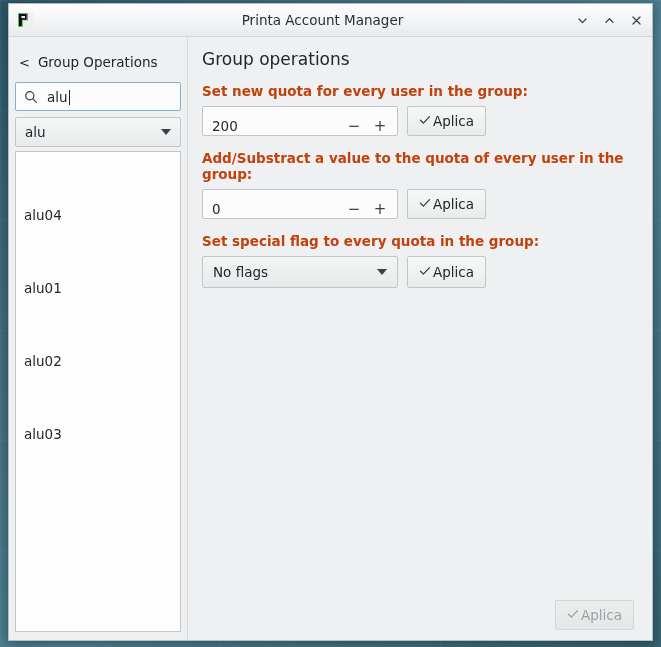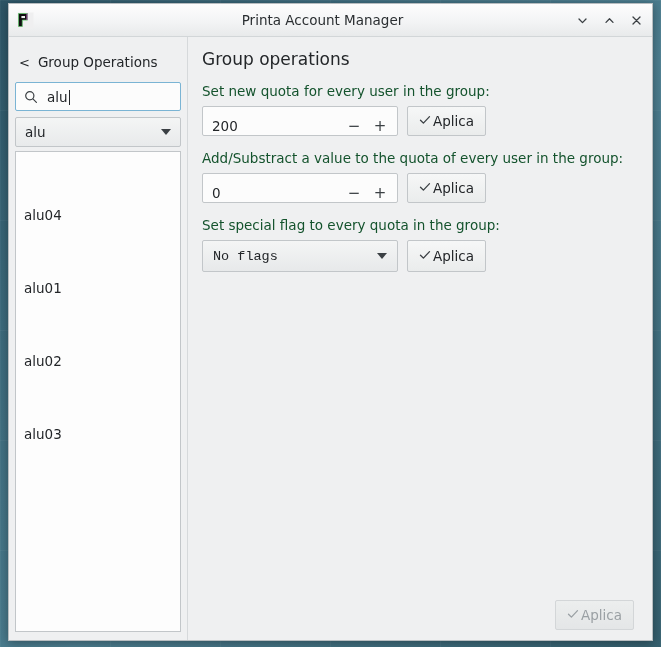--- a/index.html
+++ b/index.html
@@ -150,22 +150,23 @@
     display: flex; flex-direction: column;
     min-width: 0;
     background: #eff0f1;
   }
   .page-title {
     font-size: 17px; color: #232629;
     margin: 0 0 14px 0;
     font-weight: normal;
   }
   .field-label {
-    font-size: 13.5px; color: #14532d;
+    font-size: 13.5px; color: #c2410c;
     margin-bottom: 7px;
+    font-weight: bold;
   }
   .row {
     display: flex; align-items: center; gap: 9px;
     margin-bottom: 14px;
   }
   .spinbox {
     width: 196px; height: 30px;
     background: #fcfcfc;
     border: 1px solid #c2c6c9;
     border-radius: 2px;
@@ -182,21 +183,20 @@
   }
   .flag-combo {
     width: 196px; height: 32px;
     background: linear-gradient(to bottom, #f4f5f5 0%, #e7e9ea 100%);
     border: 1px solid #c2c6c9;
     border-radius: 2px;
     display: flex; align-items: center;
     padding: 0 10px;
     font-size: 13.5px; color: #232629;
     cursor: default;
-    font-family: Liberation Mono, monospace;
   }
   .flag-combo .combo-label { flex: 1; }
 
   .apply-btn {
     height: 30px;
     background: linear-gradient(to bottom, #f6f7f7 0%, #eaecec 100%);
     border: 1px solid #c2c6c9;
     border-radius: 2px;
     display: inline-flex; align-items: center; gap: 2px;
     padding: 0 11px;

